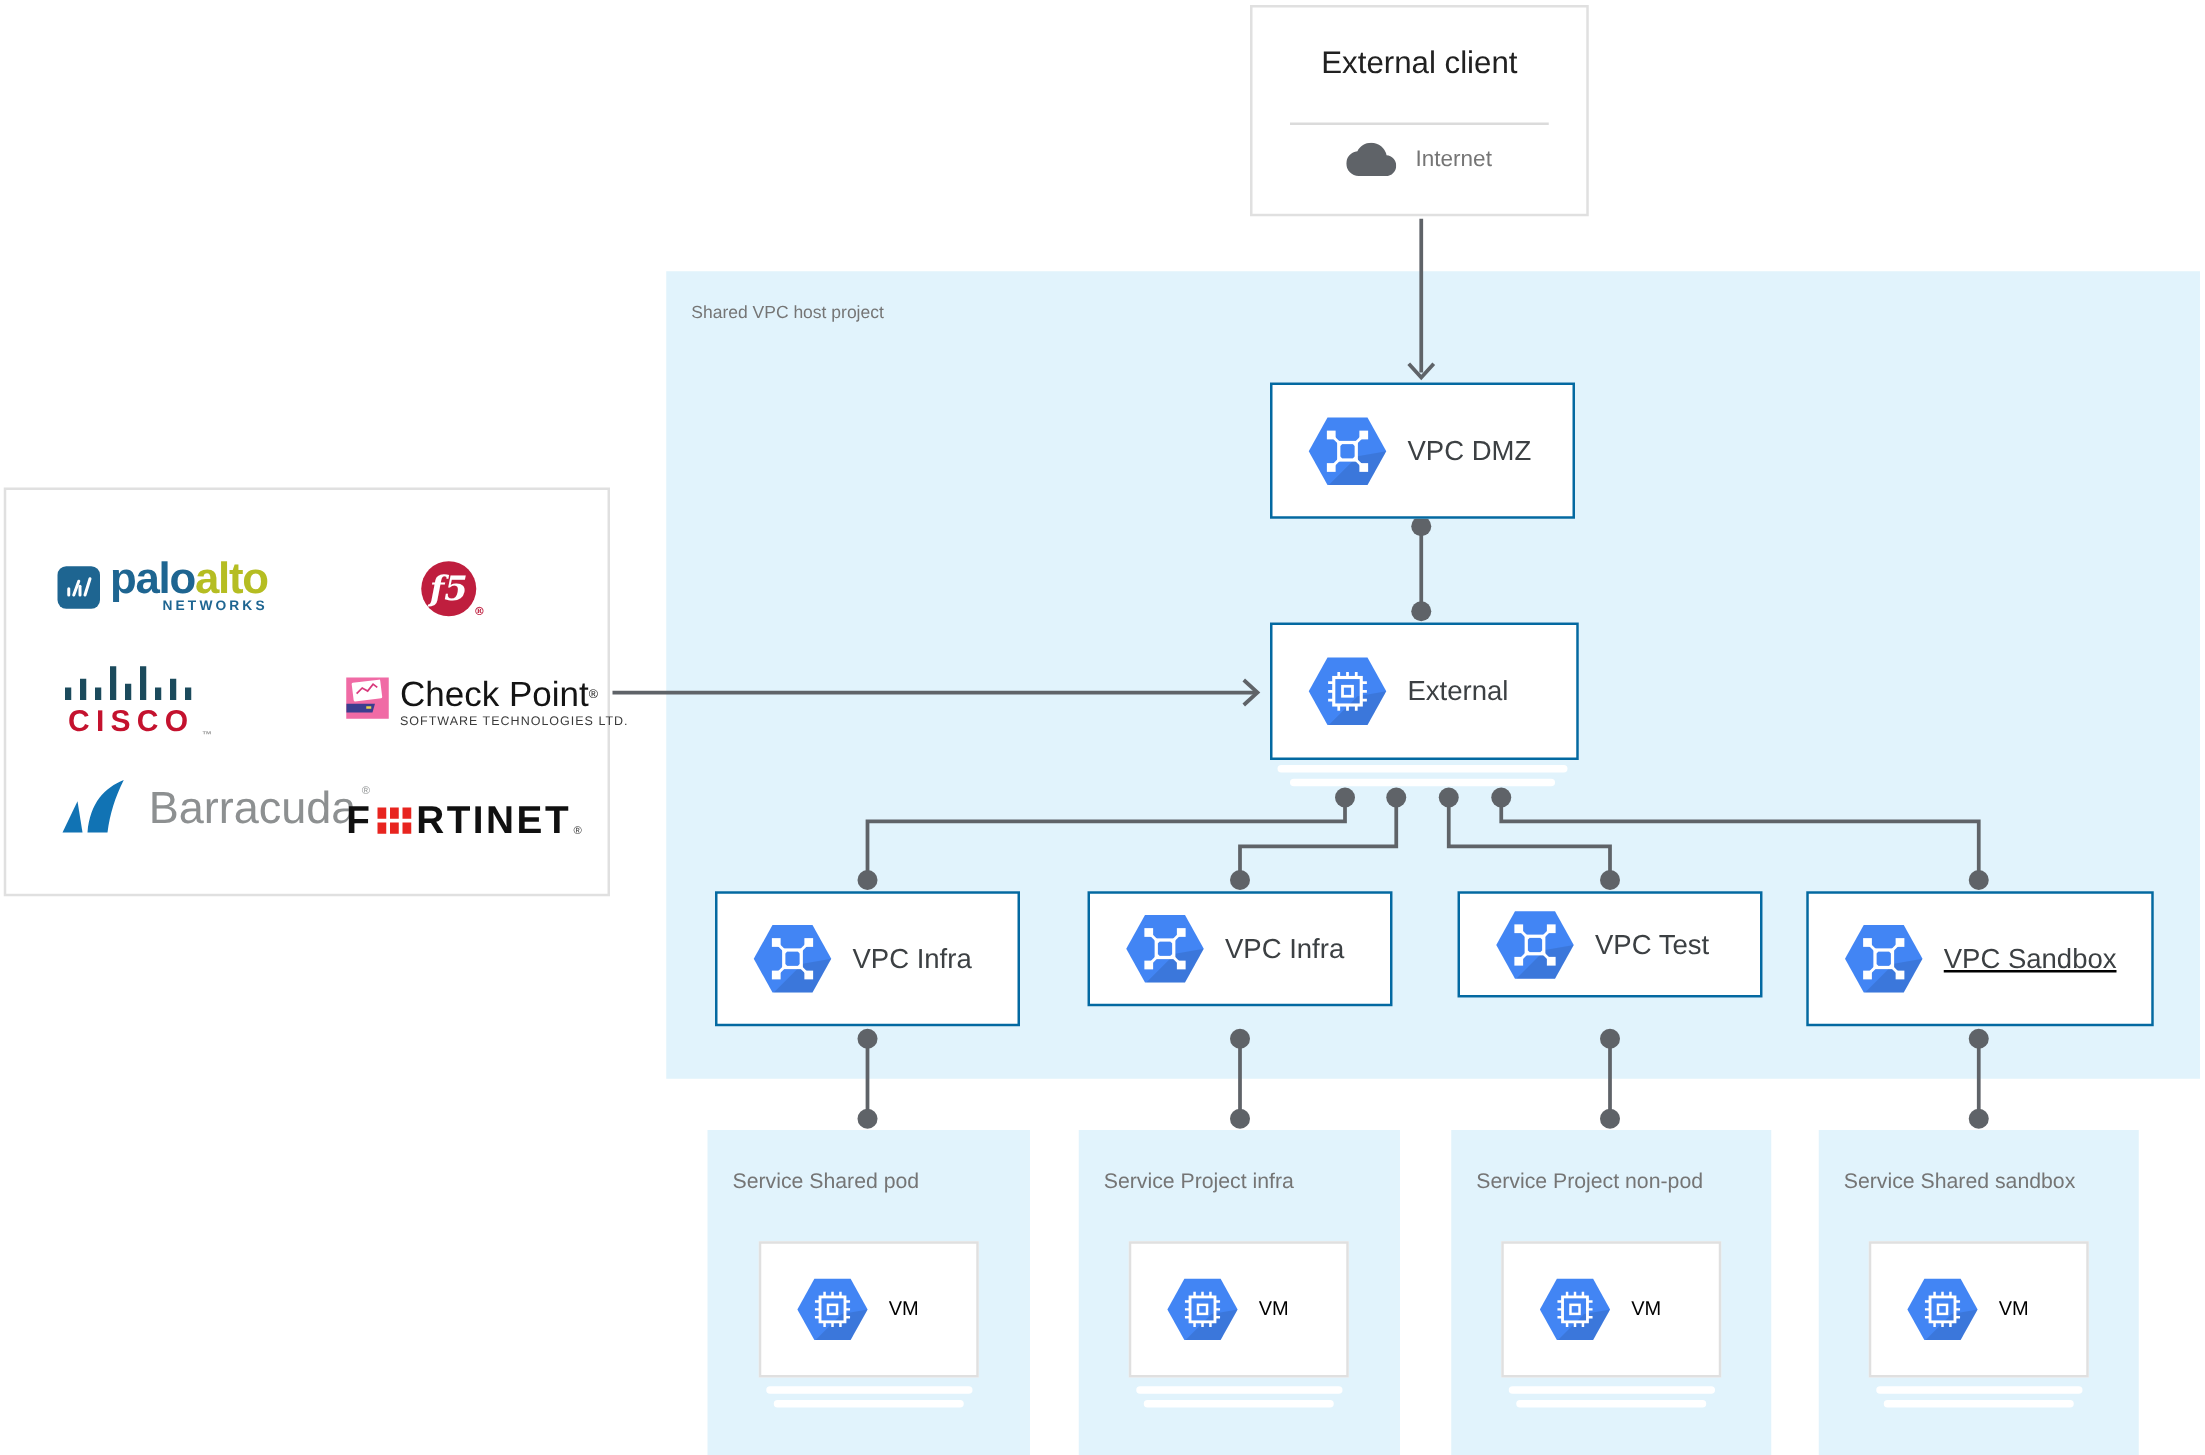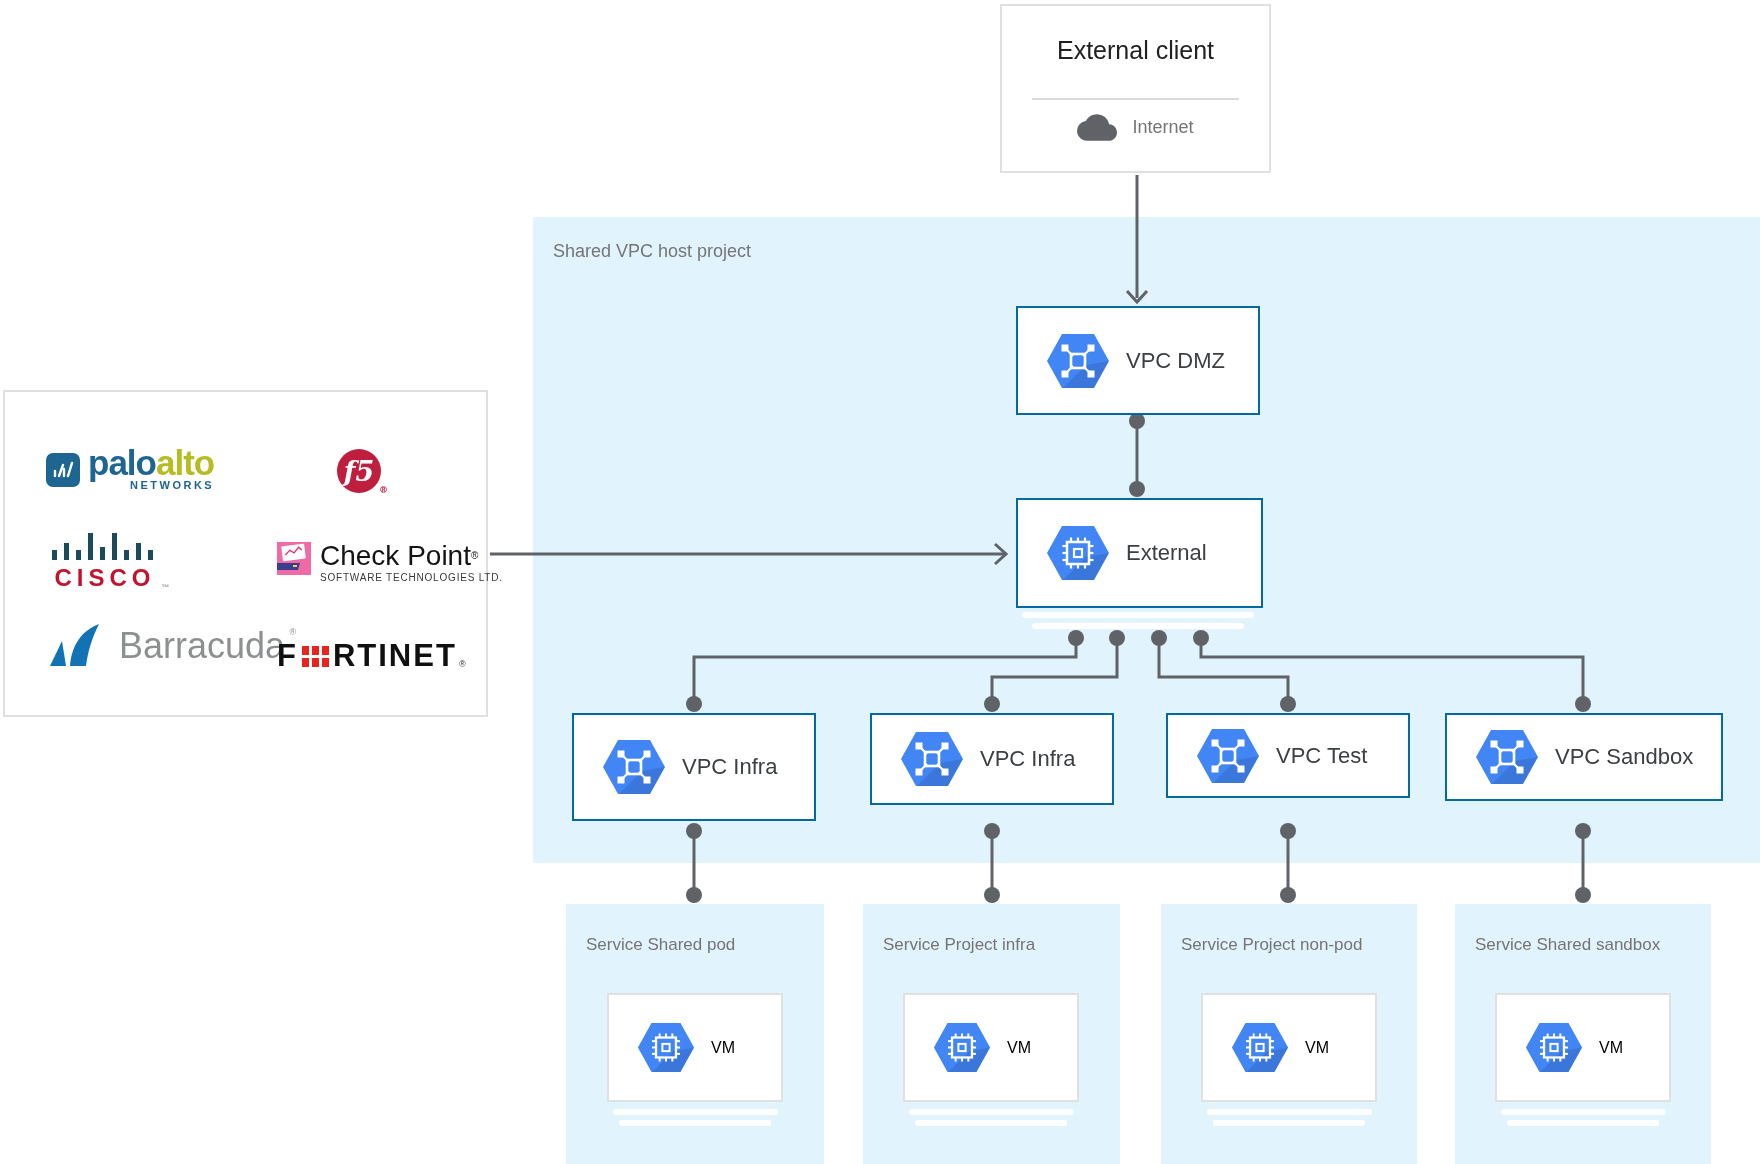--- a/index.html
+++ b/index.html
@@ -1,42 +1,42 @@
 <!DOCTYPE html>
 <html><head>
 <meta charset="utf-8">
 <style>
   html,body { margin:0; padding:0; background:#ffffff; font-family:"Liberation Sans",sans-serif; }
   .canvas { position:relative; width:1764px; height:1164px; background:#ffffff; overflow:hidden; }
 
   
   .region { position:absolute; background:#e1f3fc; }
   #host-region { left:533px; top:217px; width:1227px; height:646px; }
-  .region-label { position:absolute; color:#757575; font-size:18px; white-space:nowrap; }
+  .region-label { position:absolute; color:#757575; font-size:14px; white-space:nowrap; }
   #host-region .region-label { left:20px; top:24px; }
   .svc { position:absolute; top:904px; height:260px; background:#e1f3fc; }
   .svc .region-label { left:20px; top:31px; font-size:17px; }
   #svc-pod     { left:566px;  width:258px; }
   #svc-infra   { left:863px;  width:257px; }
   #svc-nonpod  { left:1161px; width:256px; }
   #svc-sandbox { left:1455px; width:256px; }
 
   
   #wires { position:absolute; left:0; top:0; }
 
   
   .node { position:absolute; background:#fff; border:2px solid #0369a1; box-sizing:border-box;
           display:flex; align-items:center; padding-left:28px; gap:16px; }
   .node .nlabel { font-size:22px; color:#3c4043; white-space:nowrap; }
   #vpc-dmz      { left:1016px; top:306px; width:244px; height:109px; }
   #appliance    { left:1016px; top:498px; width:247px; height:110px; }
   #vpc-prod     { left:572px;  top:713px; width:244px; height:108px; }
   #vpc-infra    { left:870px;  top:713px; width:244px; height:92px; }
   #vpc-test     { left:1166px; top:713px; width:244px; height:85px; }
-  #vpc-sandbox  { left:1445px; top:713px; width:278px; height:88px; }
+  #vpc-sandbox  { left:1445px; top:713px; width:278px; height:108px;text-decoration:underline; }
   .vm-box { position:absolute; top:993px; width:176px; height:109px; background:#fff; border:2px solid #e0e0e0;
             box-sizing:border-box; display:flex; align-items:center; padding-left:28px; gap:16px; }
   #vm-pod     { left:607px; }
   #vm-infra   { left:903px; }
   #vm-nonpod  { left:1201px; }
   #vm-sandbox { left:1495px; }
 
   
   #external-client { position:absolute; left:1000px; top:4px; width:271px; height:169px;
                      background:#fff; border:2px solid #e0e0e0; box-sizing:border-box; }

